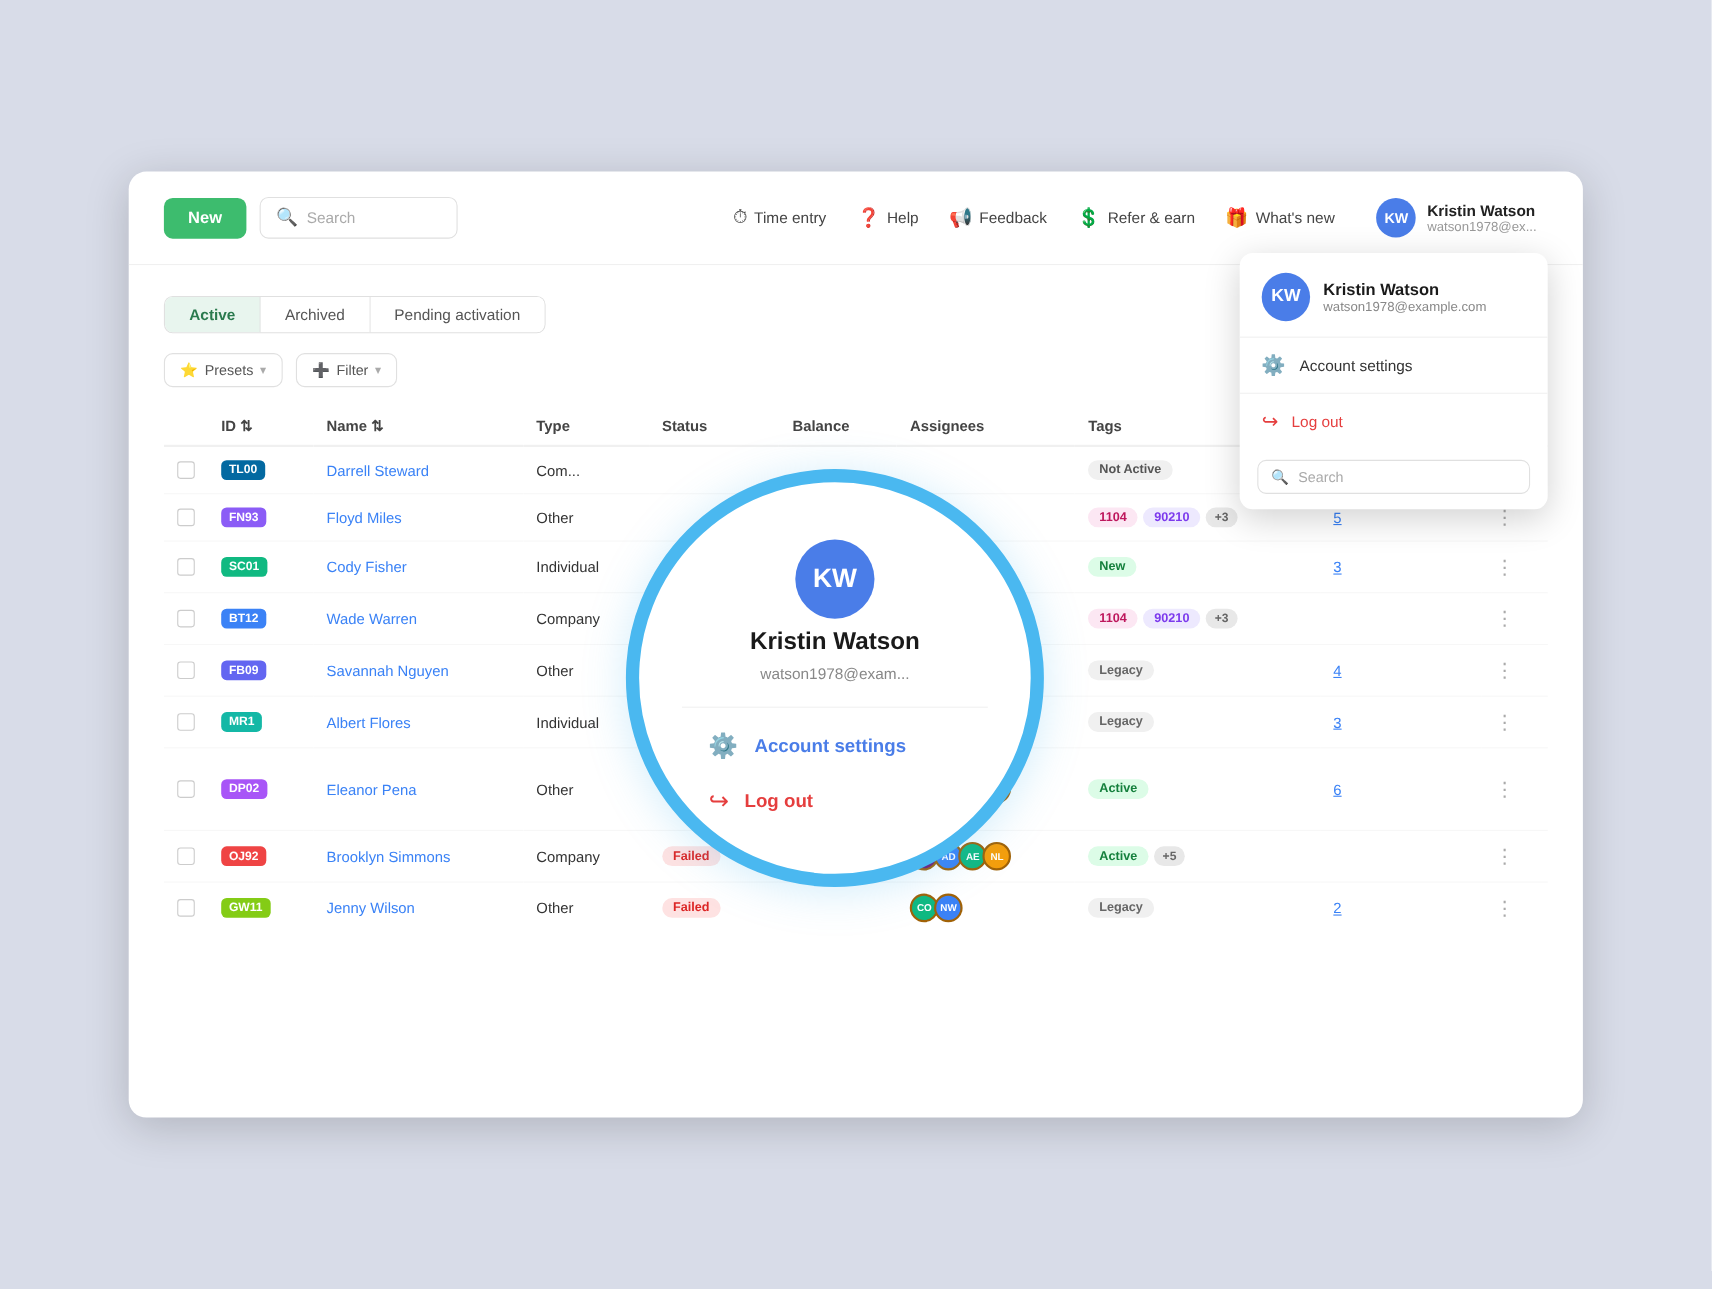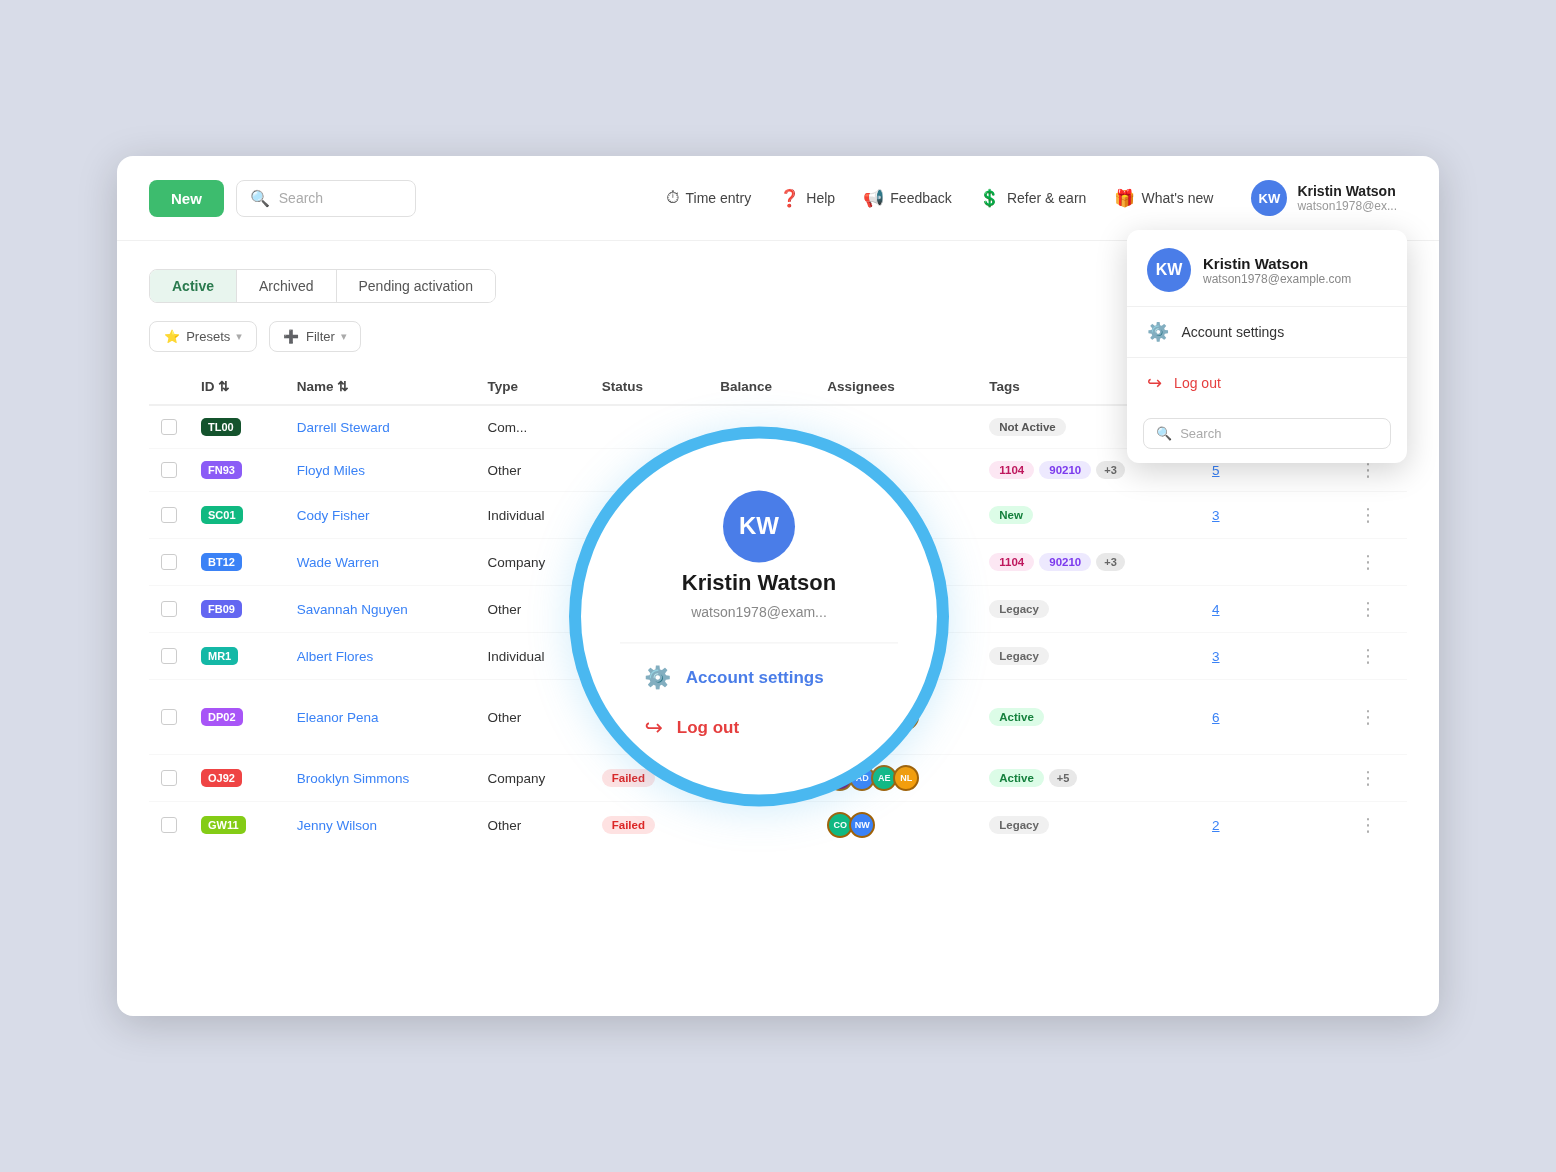--- a/index.html
+++ b/index.html
@@ -424,21 +424,21 @@
                 <th>Tags</th>
                 <th>Proposals ⚙</th>
                 <th></th>
               </tr>
             </thead>
           <tbody id="table-body">
               <tr>
                 <td class="checkbox-cell">
                   <div class="cb"></div>
                 </td>
-                <td><span class="id-badge" style="background:#14532d;">TL00</span></td>
+                <td><span class="id-badge" style="background:#0369a1;">TL00</span></td>
                 <td><a class="name-link" href="#">Darrell Steward</a></td>
                 <td>Com...</td>
                 <td></td>
                 <td></td>
                 <td>
                   <div class="assignee-group"></div>
                 </td>
                 <td>
                   <div style="display:flex;gap:5px;align-items:center;flex-wrap:wrap;">
                     <span class="tag-badge" style="background:#f0f0f0;color:#555;">Not Active</span>

